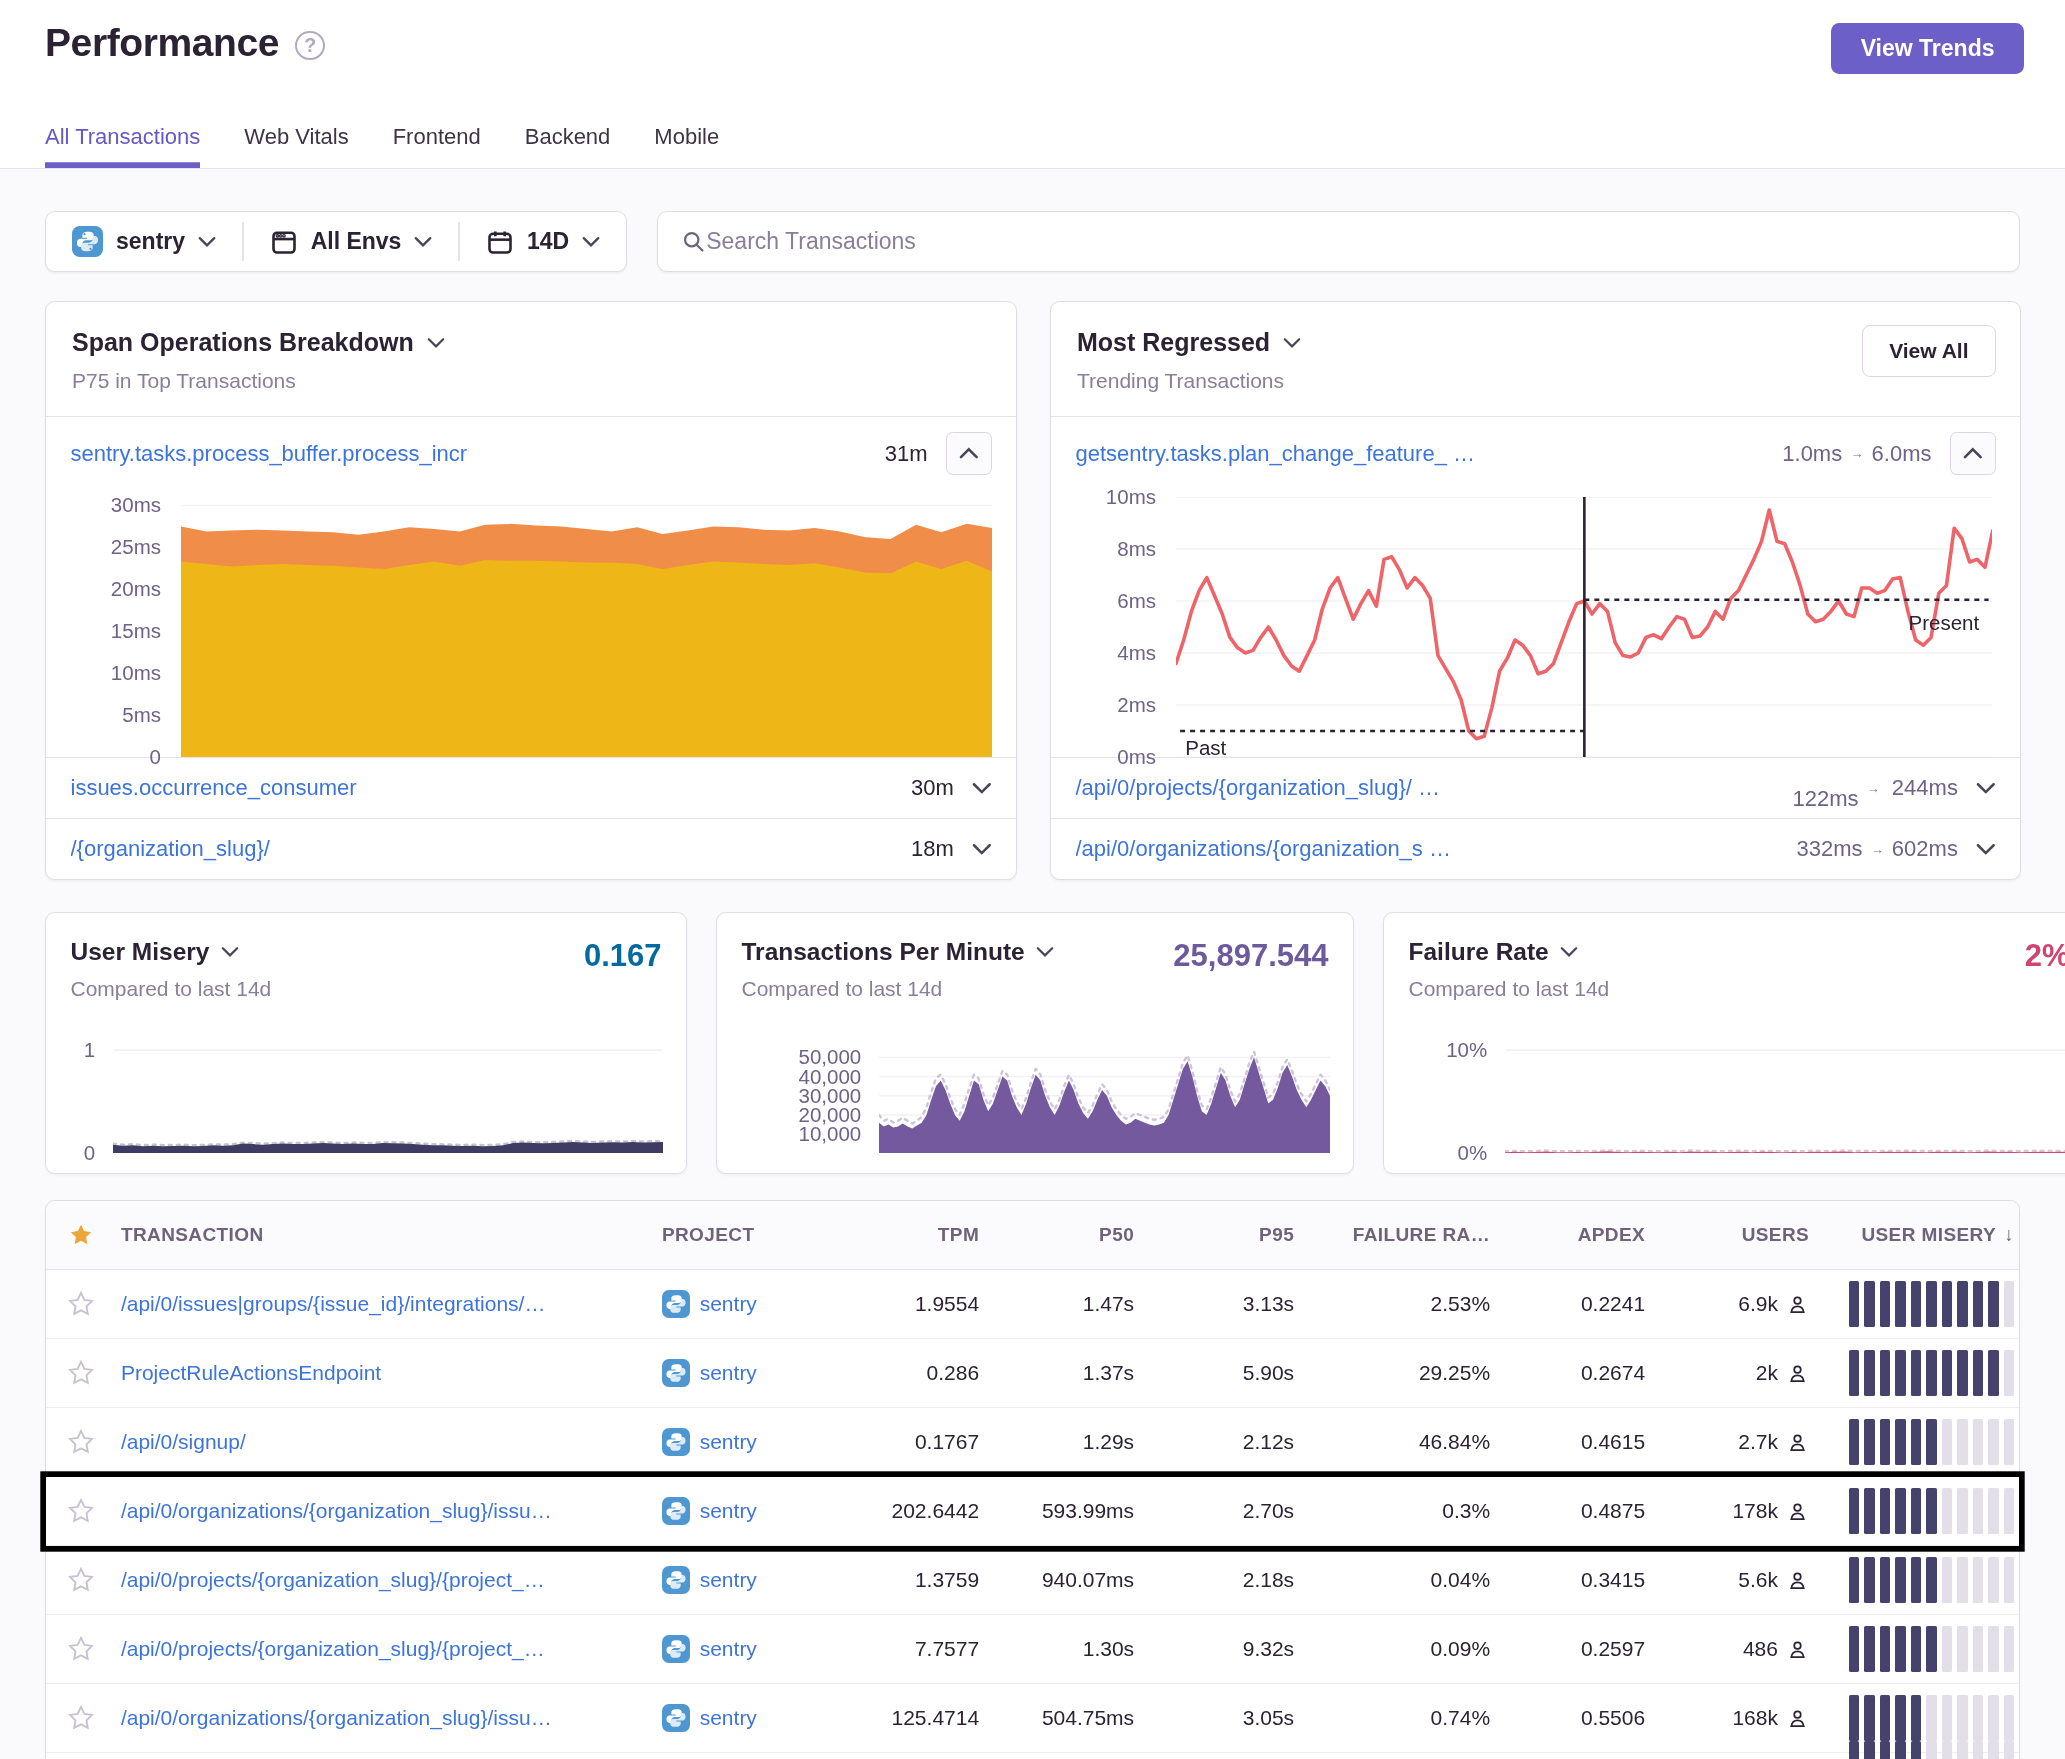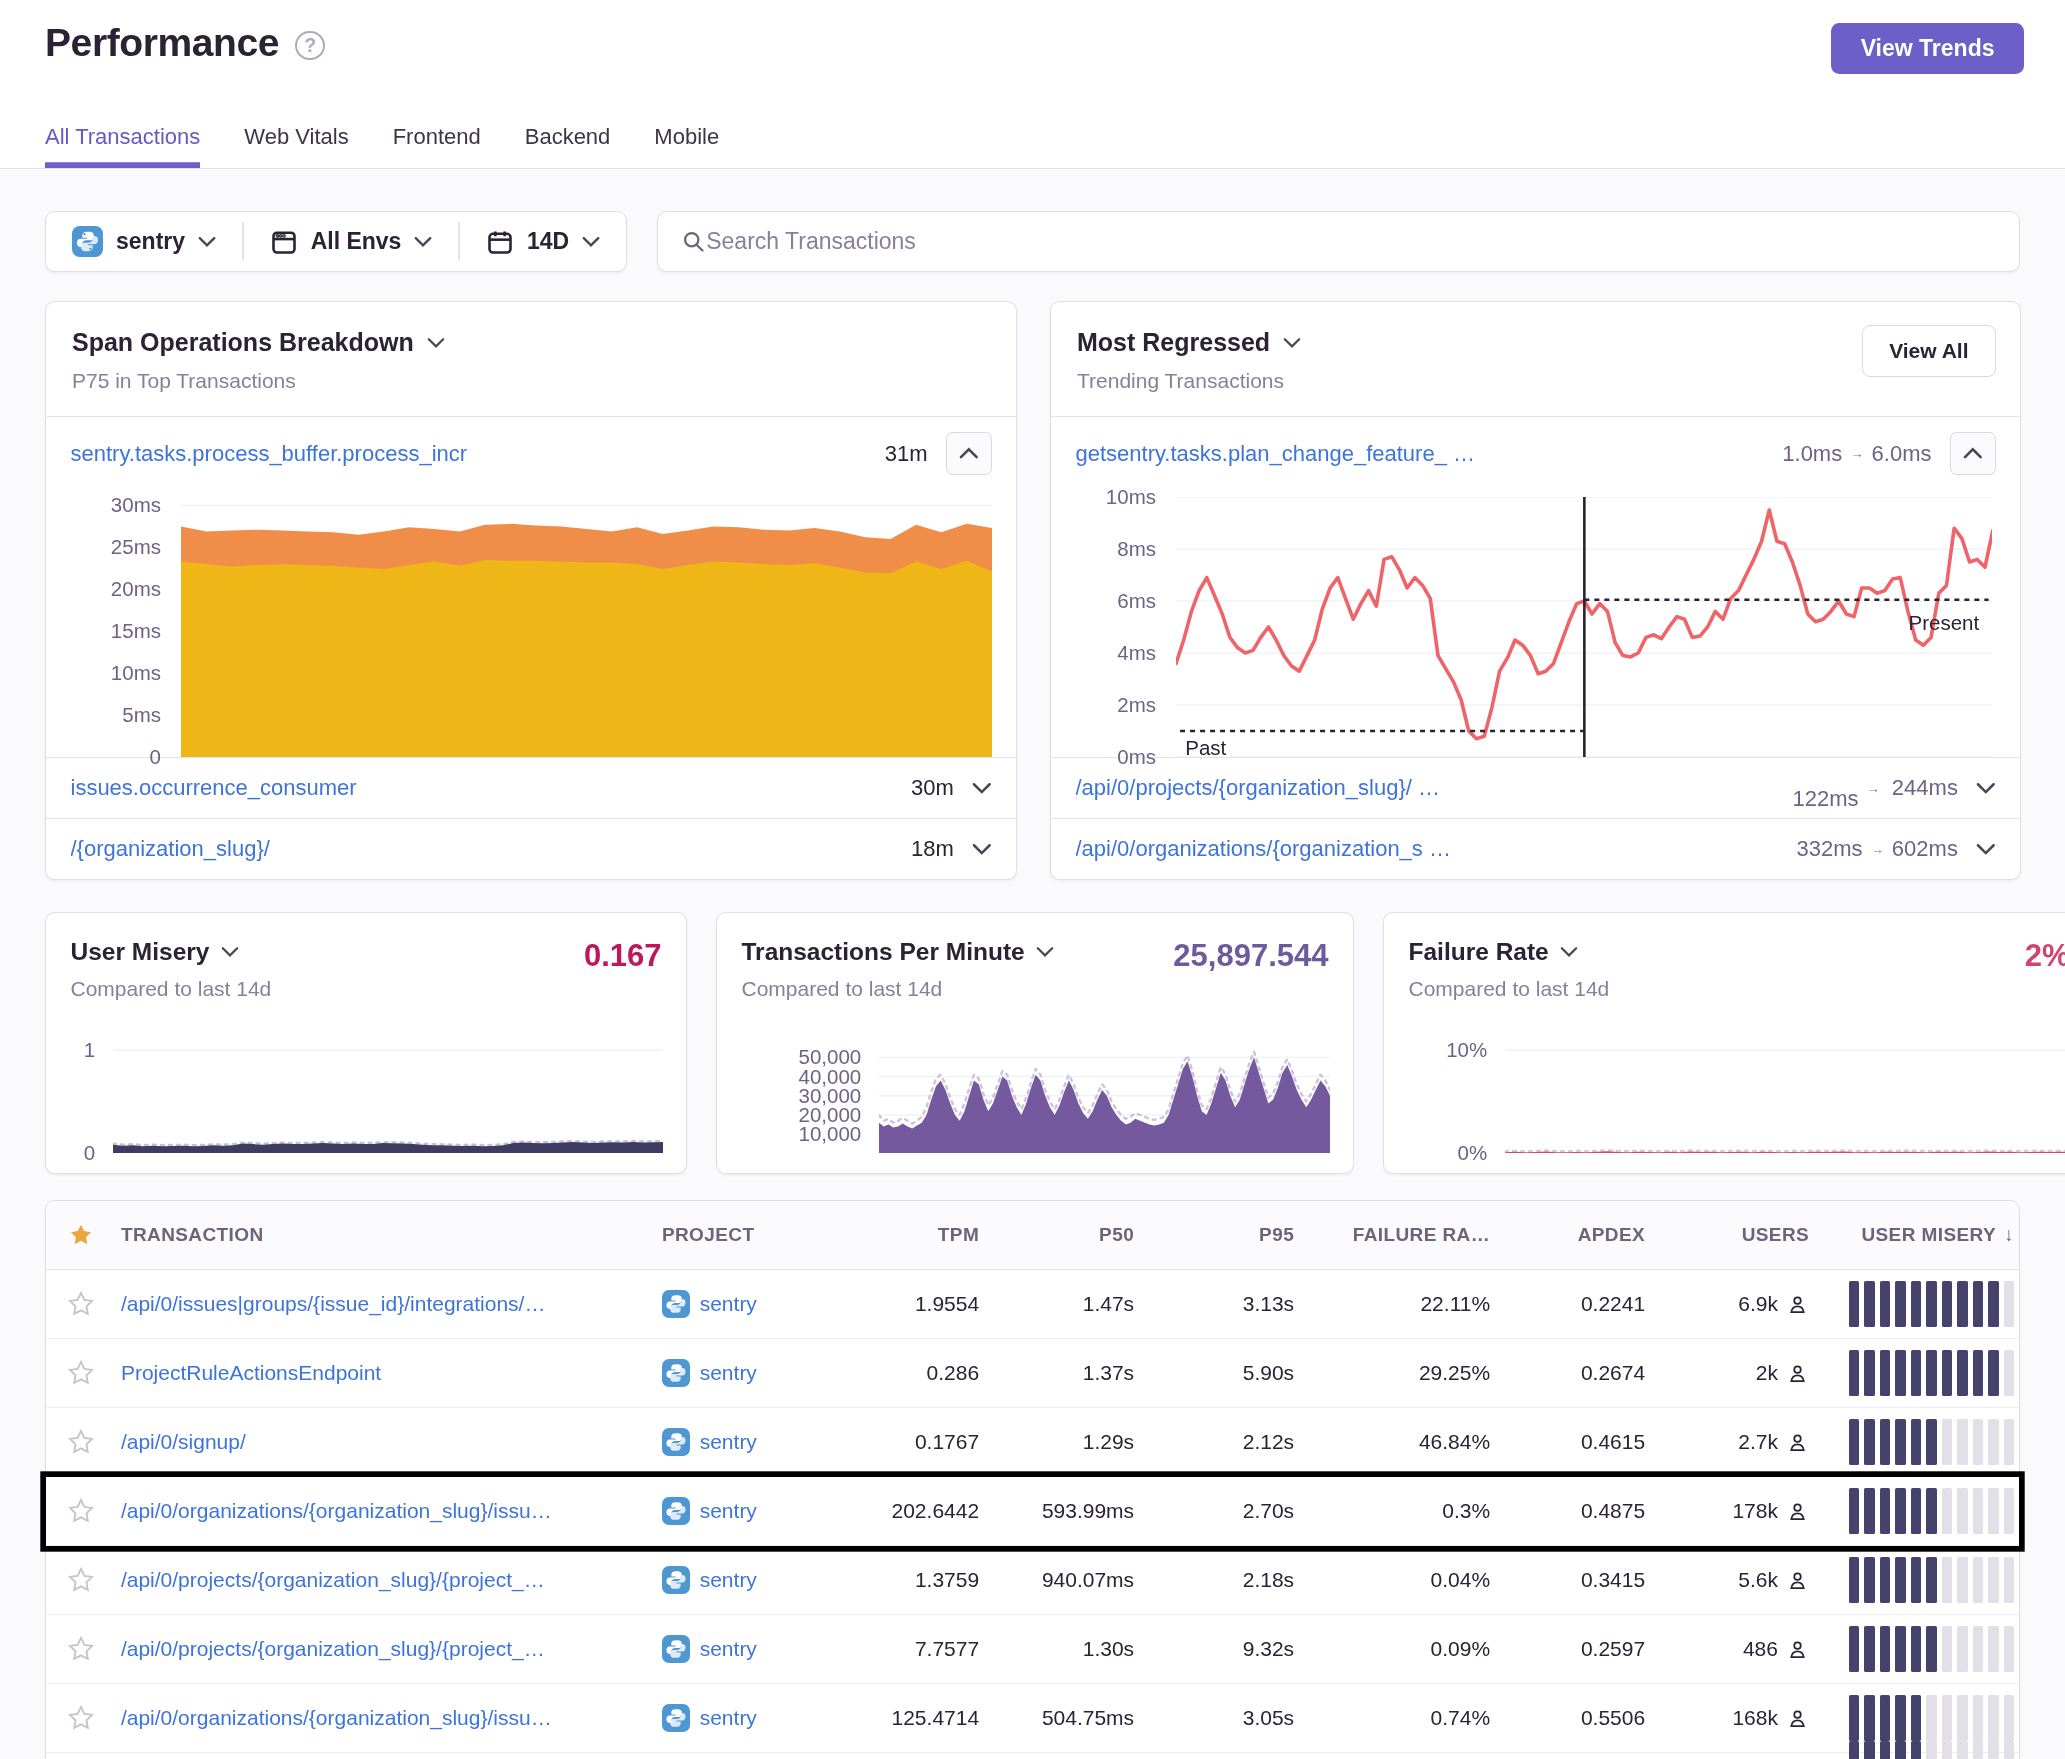--- a/index.html
+++ b/index.html
@@ -297,21 +297,21 @@
   <div class="mini-head">
     <div>
       <div class="mini-title">
         <span>User Misery</span>
         <svg width="18" height="11.5" viewBox="0 0 20 12" fill="none" stroke="#4A4458" stroke-width="2.4" stroke-linecap="round">
             <path d="M2 2l8 8 8-8"></path>
           </svg>
       </div>
       <div class="mini-sub">Compared to last 14d</div>
     </div>
-    <span class="mini-value" style="color:#be185d;">0.167</span>
+    <span class="mini-value" style="color:#0369a1;">0.167</span>
   </div>
   <div class="mini-chart">
     <div class="y-axis" style="width:36px;">
         <div style="top: 100%;">0</div>
         <div style="top: 7.40741%;">1</div>
       </div>
     <div class="plot" style="left:44px; right:0;">
       <svg viewBox="0 0 1000 300" preserveAspectRatio="none">
           <line x1="0" x2="1000" y1="300" y2="300" stroke="#F2F0F5" stroke-width="1.4" vector-effect="non-scaling-stroke"></line>
           <line x1="0" x2="1000" y1="22.22222222222223" y2="22.22222222222223" stroke="#F2F0F5" stroke-width="1.4" vector-effect="non-scaling-stroke"></line>
@@ -424,21 +424,21 @@
               <g transform="rotate(180 12 12)">
                 <path d="M11.8 4.4c-2.4 0-3.8 1-3.8 2.7v2h3.7v.8H6.5c-1.8 0-2.7 1.6-2.7 3.2 0 1.6.9 3.1 2.7 3.1h1.4v-2.1c0-1.7 1.5-3 3.2-3h3.4c1.4 0 2.4-1.1 2.4-2.5V7.1c0-1.7-1.4-2.7-3.3-2.7z" fill="#DCEBF7"></path>
               </g>
             </svg>
             <a href="#">sentry</a>
           </span>
         </div>
         <div class="cell right num">1.9554</div>
         <div class="cell right num">1.47s</div>
         <div class="cell right num">3.13s</div>
-        <div class="cell right num">22.11%</div>
+        <div class="cell right num">2.53%</div>
         <div class="cell right num">0.2241</div>
         <div class="cell right num">6.9k <svg width="23" height="23" viewBox="0 0 24 24" fill="none" stroke="#2B2233" stroke-width="1.8" stroke-linecap="round">
             <circle cx="12" cy="8" r="3.4"></circle>
             <path d="M5.5 20c.7-4 3.4-6 6.5-6s5.8 2 6.5 6z"></path>
           </svg></div>
         <div class="cell right">
           <span class="misery-bars">
             <i class="f"></i>
             <i class="f"></i>
             <i class="f"></i>

